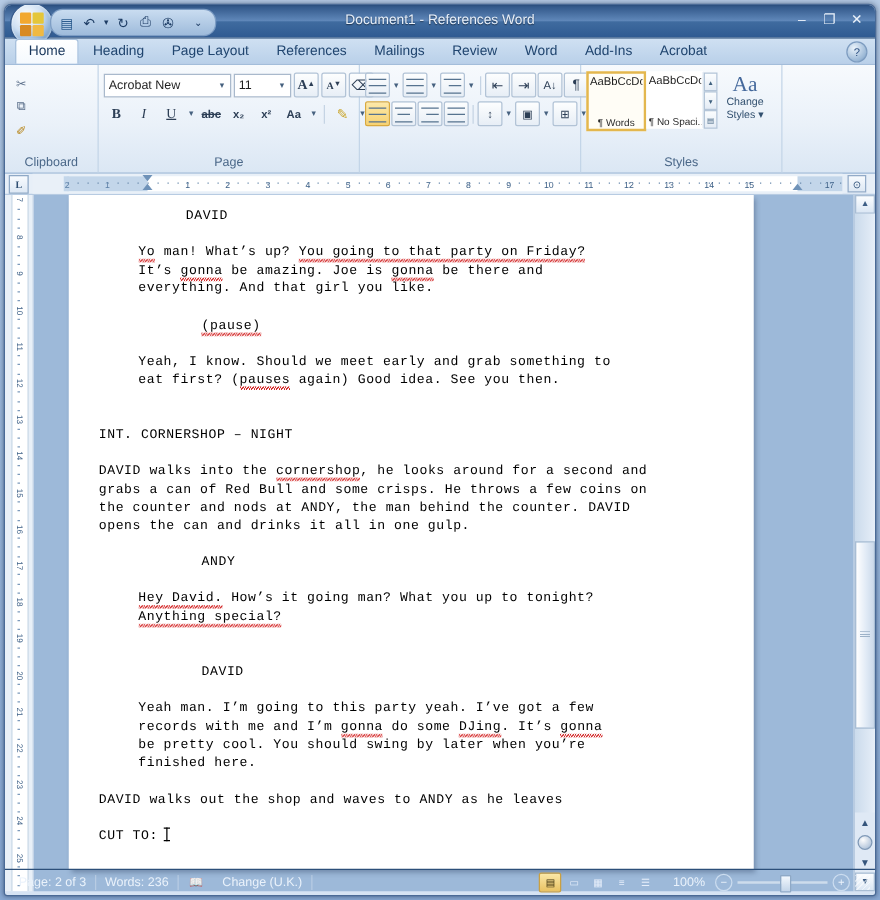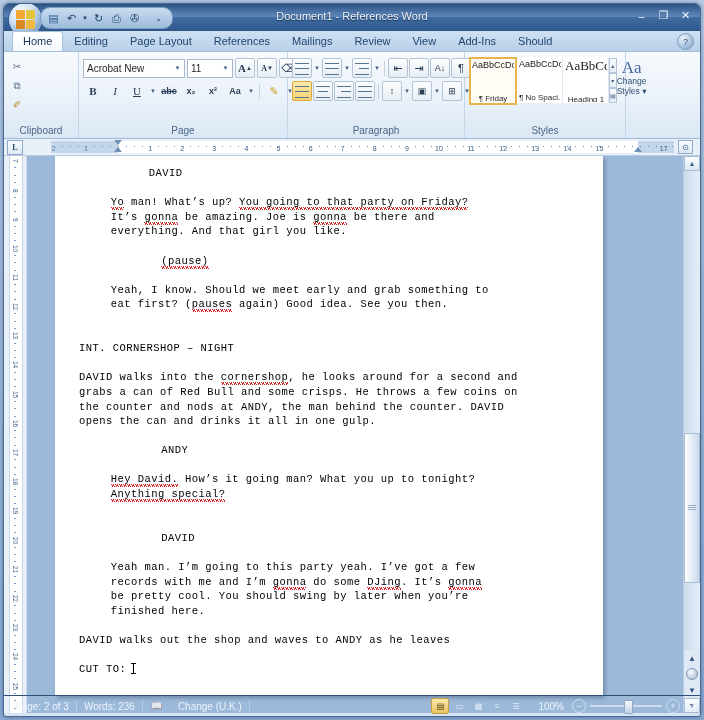--- a/index.html
+++ b/index.html
@@ -497,28 +497,28 @@
       <div class="title-text">Document1 - References Word</div>
       <div class="wincontrols">
         <div class="wc">–</div>
         <div class="wc">❐</div>
         <div class="wc">✕</div>
       </div>
     </div>
 
     <div class="tabstrip">
       <div class="tab active">Home</div>
-      <div class="tab">Editing</div>
+      <div class="tab">Heading</div>
       <div class="tab">Page Layout</div>
       <div class="tab">References</div>
       <div class="tab">Mailings</div>
       <div class="tab">Review</div>
-      <div class="tab">View</div>
+      <div class="tab">Word</div>
       <div class="tab">Add-Ins</div>
-      <div class="tab">Should</div>
+      <div class="tab">Acrobat</div>
       <div class="help-orb">?</div>
     </div>
 
     <div class="ribbon">
 
       <div class="grp clip-grp">
         <div class="grp-body">
           <div class="clip-row">
             <div class="clip-small">
               <div class="mini">✂</div>
@@ -651,37 +651,32 @@
               </div>
             <div class="sep-v"></div>
             <div class="btn boxed" style="font-size:9px">↕</div>
             <div class="sm-arr">▾</div>
             <div class="btn boxed" style="font-size:9px">▣</div>
             <div class="sm-arr">▾</div>
             <div class="btn boxed" style="font-size:9px">⊞</div>
             <div class="sm-arr">▾</div>
           </div>
         </div>
-        <div class="grp-label">Paragraph</div>
       </div>
 
       <div class="grp styles-grp">
         <div class="grp-body" style="padding-top:2px">
           <div class="style-gal">
             <div class="style-item sel">
               <div class="style-prev">AaBbCcDc</div>
-              <div class="style-name">¶ Friday</div>
+              <div class="style-name">¶ Words</div>
             </div>
             <div class="style-item">
               <div class="style-prev">AaBbCcDc</div>
               <div class="style-name">¶ No Spaci...</div>
-            </div>
-            <div class="style-item">
-              <div class="style-prev h1">AaBbCс</div>
-              <div class="style-name">Heading 1</div>
             </div>
           </div>
           <div class="gal-scroll">
             <div class="gs">▴</div>
             <div class="gs">▾</div>
             <div class="gs">▤</div>
           </div>
           <div class="chg-styles">
             <div class="aa-icon">Aa</div>
             <div class="chg-lbl">Change</div>

